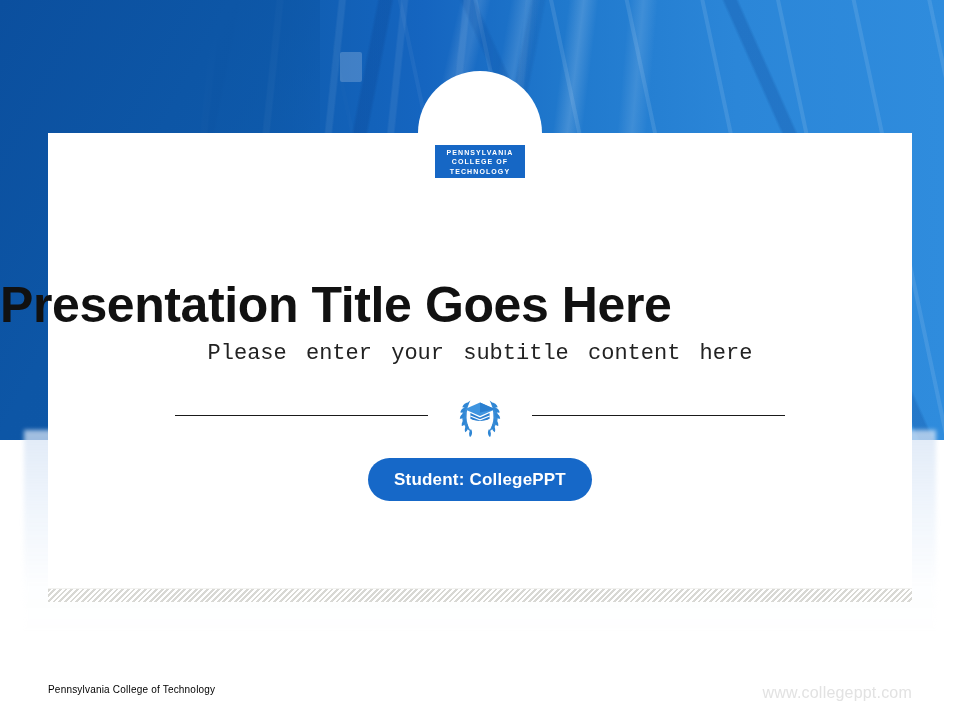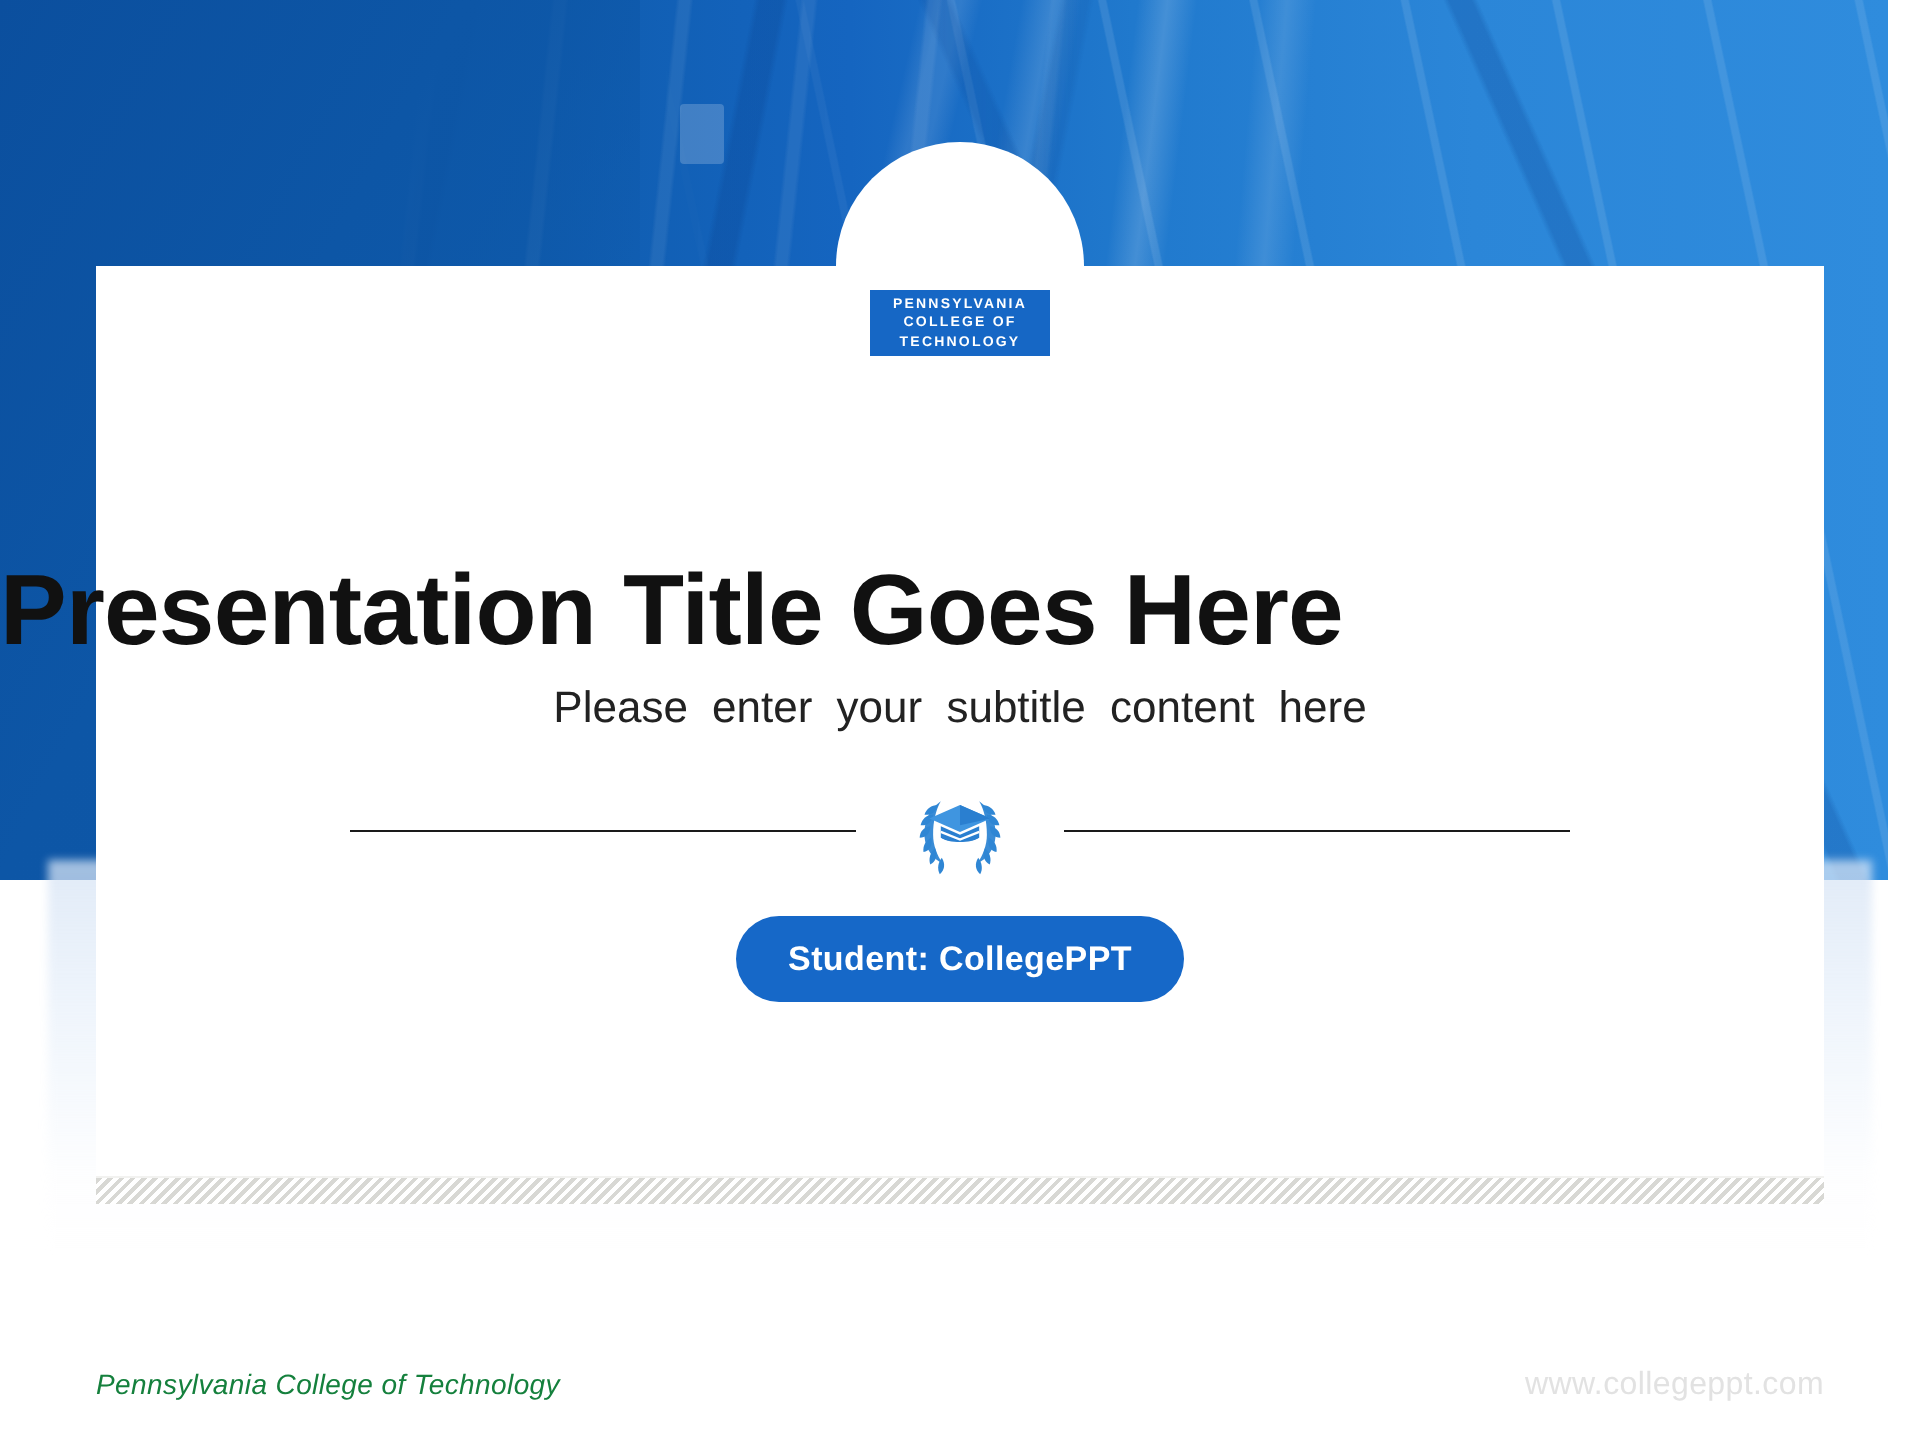--- a/index.html
+++ b/index.html
@@ -229,21 +229,21 @@
     color: #111111;
     letter-spacing: -0.4px;
   }
 
   .subtitle {
     position: absolute;
     left: 0;
     top: 340px;
     width: 960px;
     text-align: center;
-    font-family: Liberation Sans, sans-serif;
+    font-family: Liberation Mono, monospace;
     font-weight: normal;
     font-size: 22px;
     line-height: 28px;
     color: #222222;
     word-spacing: 6px;
   }
 
   
   .divider-row {
     position: absolute;
@@ -300,24 +300,23 @@
     justify-content: center;
     white-space: nowrap;
   }
 
   
   .footer-left {
     position: absolute;
     left: 48px;
     top: 684px;
     font-family: "Liberation Sans", sans-serif;
-    font-size: 14px;
-    color: #15803d;
+    font-size: 10px;
+    color: #000000;
     letter-spacing: 0.2px;
-    font-style: italic;
   }
 
   .footer-right {
     position: absolute;
     right: 48px;
     top: 684px;
     font-family: "Liberation Sans", sans-serif;
     font-size: 16px;
     color: #e2e2e2;
     letter-spacing: 0.2px;

